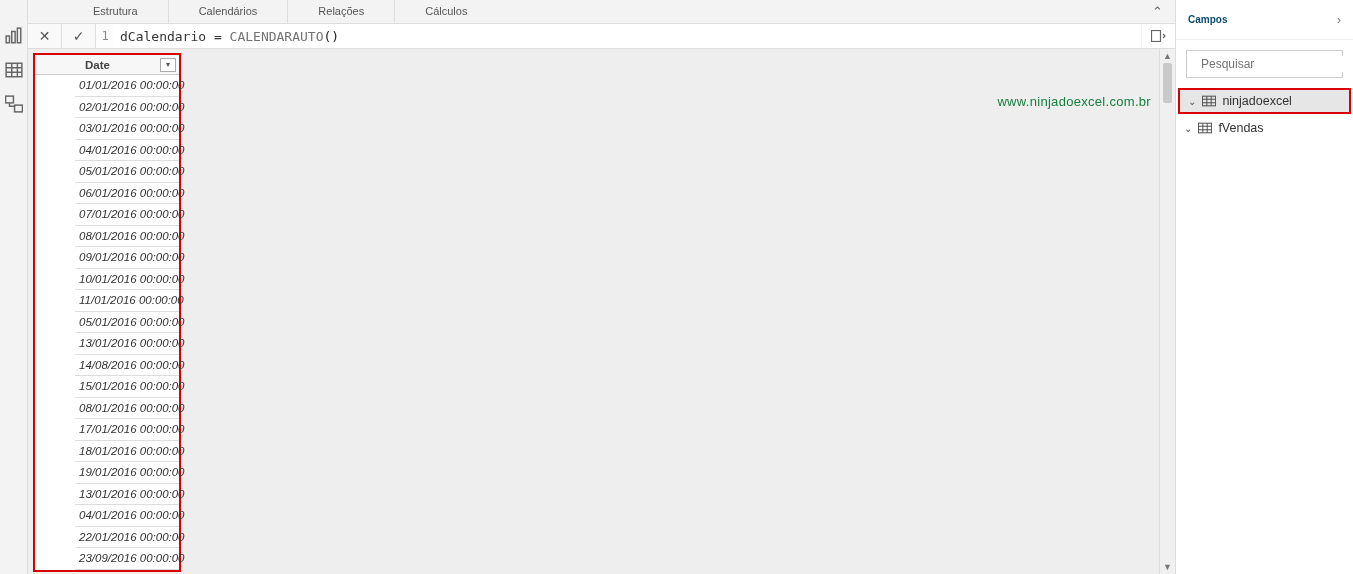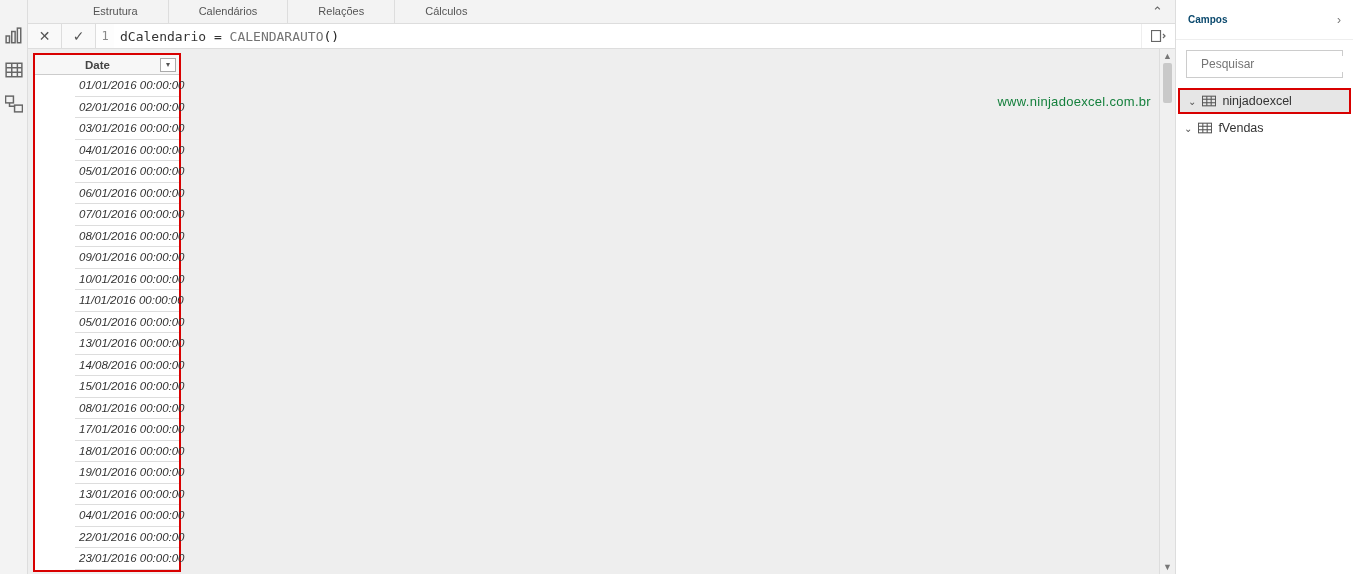--- a/index.html
+++ b/index.html
@@ -326,21 +326,21 @@
             <div class="data-cell">13/01/2016 00:00:00</div>
             <div class="data-cell">14/08/2016 00:00:00</div>
             <div class="data-cell">15/01/2016 00:00:00</div>
             <div class="data-cell">08/01/2016 00:00:00</div>
             <div class="data-cell">17/01/2016 00:00:00</div>
             <div class="data-cell">18/01/2016 00:00:00</div>
             <div class="data-cell">19/01/2016 00:00:00</div>
             <div class="data-cell">13/01/2016 00:00:00</div>
             <div class="data-cell">04/01/2016 00:00:00</div>
             <div class="data-cell">22/01/2016 00:00:00</div>
-            <div class="data-cell">23/01/2016 00:00:00</div>
+            <div class="data-cell">23/09/2016 00:00:00</div>
           </div>
       </div>
     </div>
   </div>
 
   <div class="fields">
     <div class="fields-header">
       <span class="title">Campos</span>
       <span class="expand">›</span>
     </div>

